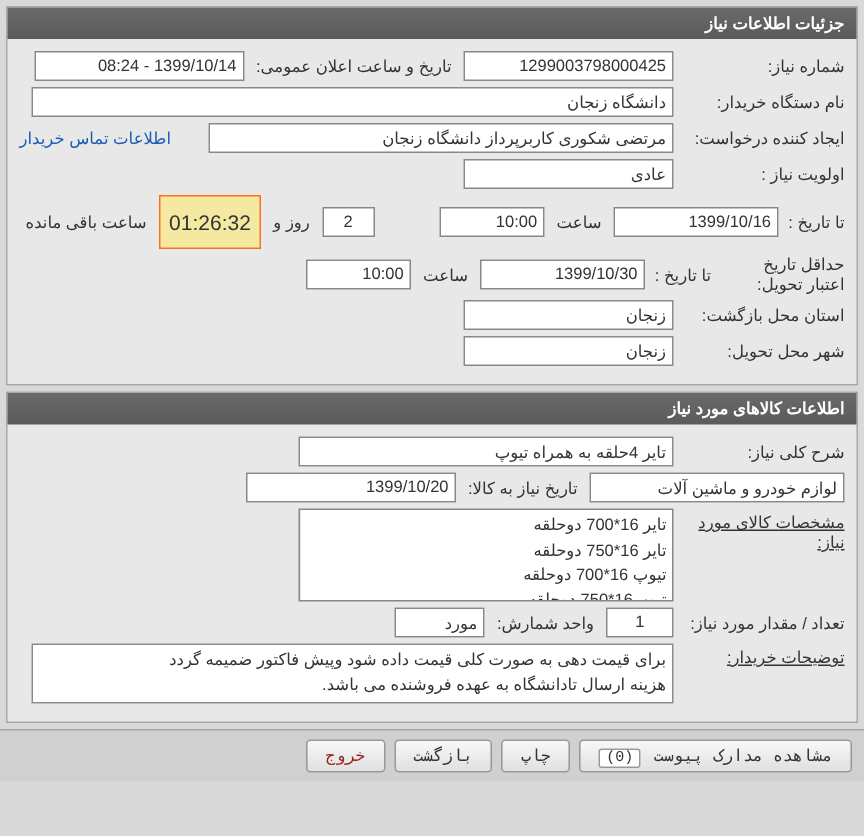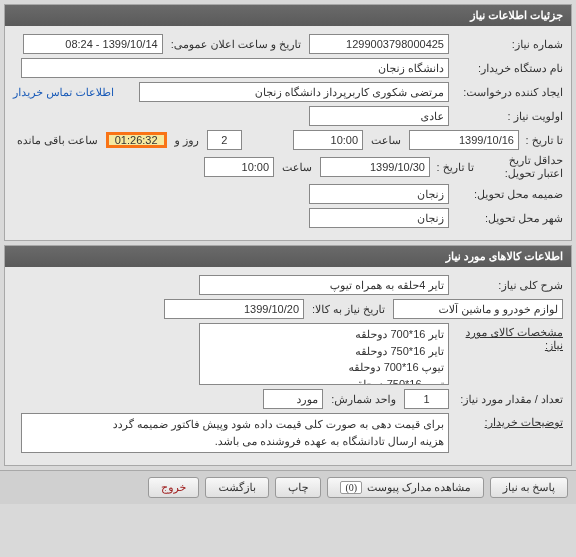--- a/index.html
+++ b/index.html
@@ -66,25 +66,25 @@
     line-height: 1.5;
   }
   .w-med { width: 140px; }
   .w-wide { width: 428px; }
   .w-time { width: 70px; }
   .w-day { width: 35px; }
   .w-count { width: 45px; }
   .w-unit { width: 60px; }
   .timer {
     background: #f5e8a0;
-    border: 3px solid #f97316;
+    border: 1px solid #f97316;
     padding: 2px 6px;
-    font-size: 11px;
-    color: #333;
-    height: 16px;
+    font-size: 14px;
+    color: #333;
+    height: 36px;
     display: inline-flex;
     align-items: center;
     direction: ltr;
   }
   .link {
     color: #1a5bb8;
     cursor: pointer;
     font-size: 11px;
   }
   .spacer { flex: 1; }
@@ -94,21 +94,21 @@
     padding: 6px 8px;
     display: flex;
     gap: 6px;
     justify-content: flex-start;
   }
   .btn {
     background: linear-gradient(to bottom, #f8f8f8, #e0e0e0);
     border: 1px solid #999;
     border-radius: 3px;
     padding: 3px 12px;
-    font-family: Liberation Serif, serif;
+    font-family: Liberation Mono, monospace;
     font-size: 11px;
     color: #333;
     cursor: pointer;
   }
   .btn.danger { color: #a02020; }
   .badge {
     background: #fff;
     border: 1px solid #999;
     border-radius: 2px;
     padding: 0 4px;
@@ -161,21 +161,21 @@
 
     <div class="row">
       <span class="label" style="width:85px">حداقل تاریخ اعتبار تحویل:</span>
       <span class="inline-label" style="width:40px;padding:0">تا تاریخ :</span>
       <input class="input" style="width: 110px;" readonly="" value="1399/10/30">
       <span class="inline-label">ساعت</span>
       <input class="input w-time" readonly="" value="10:00" style="">
     </div>
 
     <div class="row">
-      <span class="label">ضمیمه محل تحویل:</span>
+      <span class="label">استان محل بازگشت:</span>
       <input class="input w-med" readonly="" value="زنجان" style="">
     </div>
 
     <div class="row">
       <span class="label">شهر محل تحویل:</span>
       <input class="input w-med" readonly="" value="زنجان" style="">
     </div>
 
   </div>
 </div>
@@ -213,21 +213,20 @@
     <div class="row">
       <span class="label align-top">توضیحات خریدار:</span>
       <textarea class="textarea w-wide" style="height: 40px;" readonly="">برای قیمت دهی به صورت کلی قیمت داده شود وپیش فاکتور ضمیمه گردد
 هزینه ارسال تادانشگاه به عهده فروشنده می باشد.</textarea>
     </div>
 
   </div>
 </div>
 
 <div class="button-bar">
-  <button class="btn">پاسخ به نیاز</button>
   <button class="btn">
     <span>مشاهده مدارک پیوست</span>
     <span class="badge">(0)</span>
   </button>
   <button class="btn">چاپ</button>
   <button class="btn">بازگشت</button>
   <button class="btn danger">خروج</button>
 </div>
 
 </body></html>

